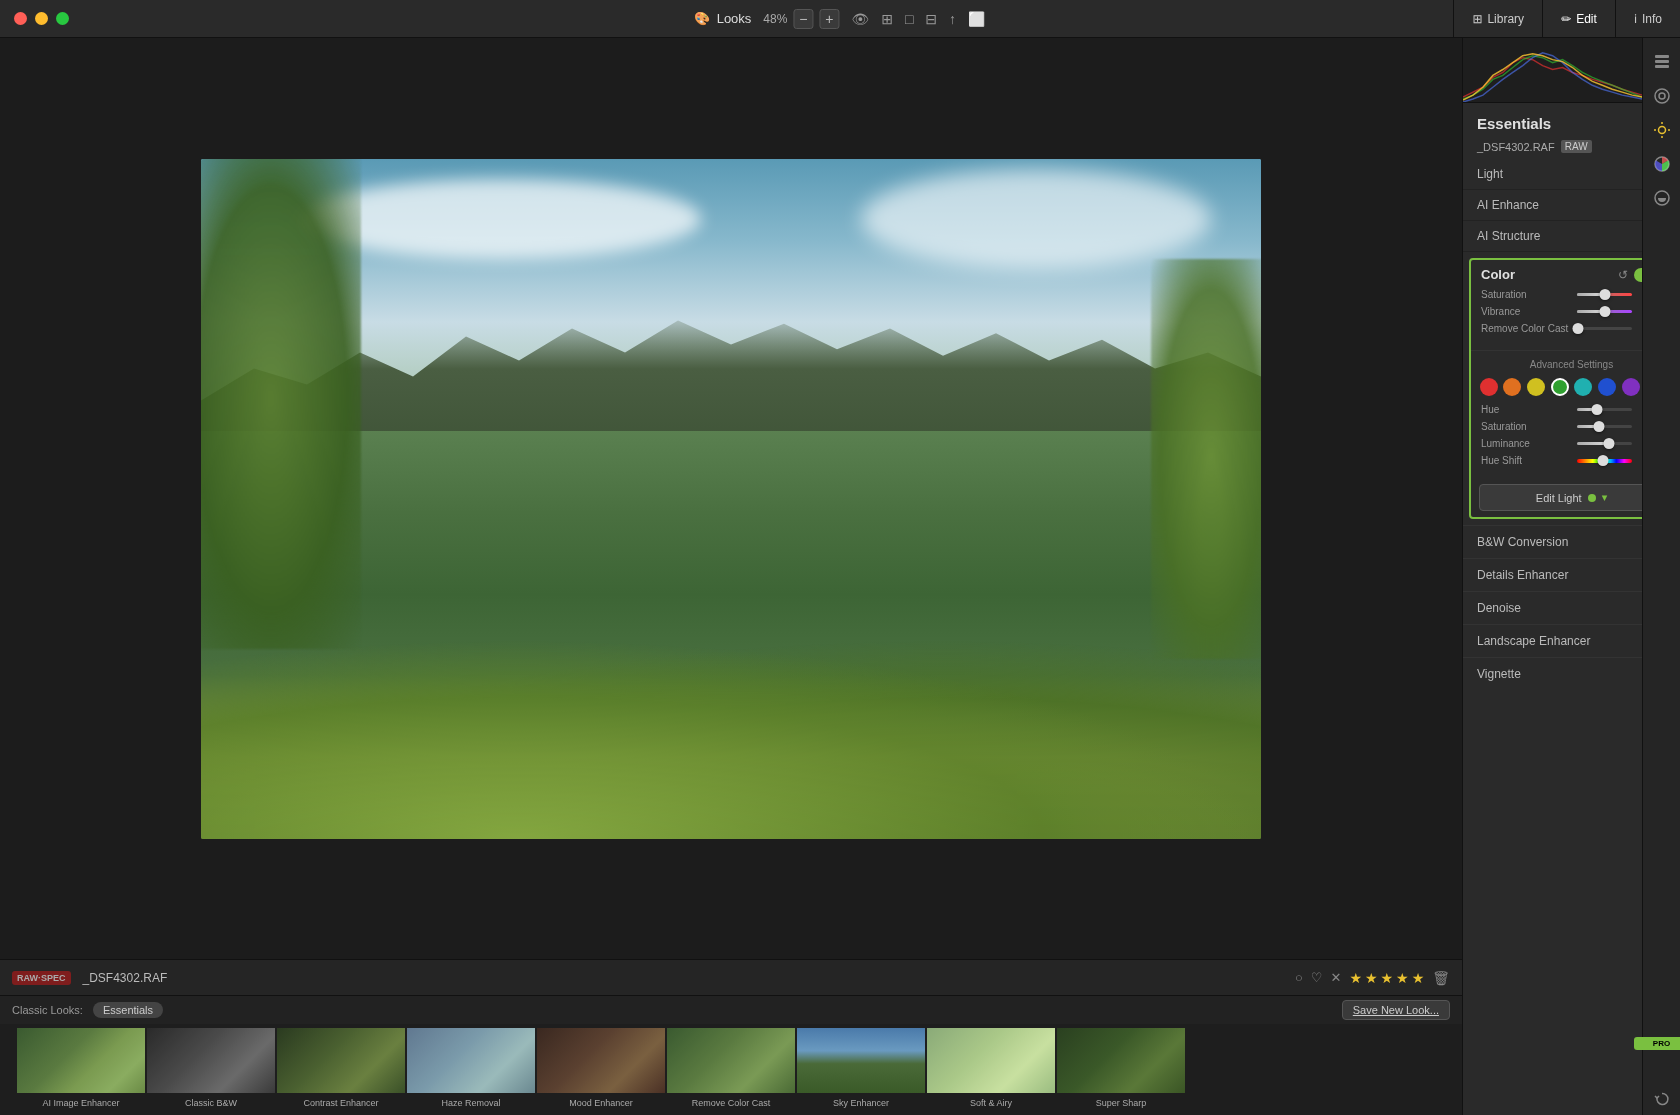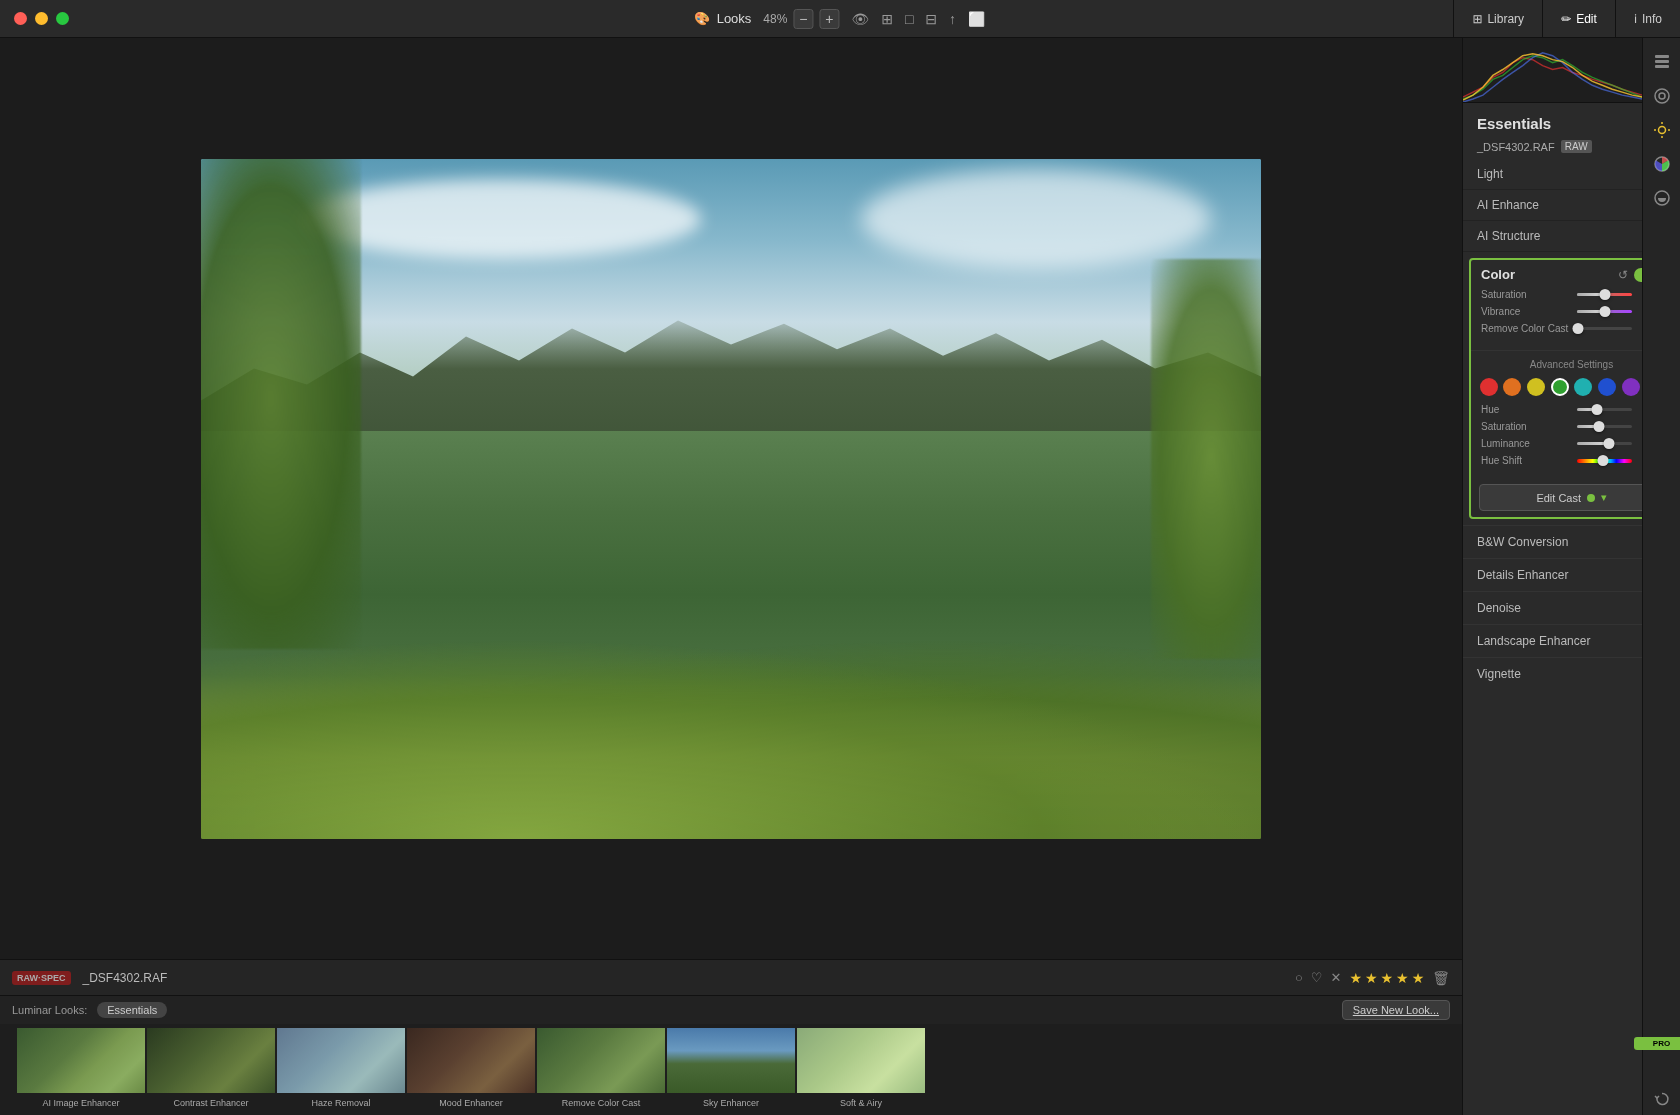--- a/index.html
+++ b/index.html
@@ -673,33 +673,39 @@
           <span class="star">★</span>
           <span class="star">★</span>
           <span class="star">★</span>
         </div>
         <span class="trash-icon">🗑</span>
       </div>
     </div>
 
     <div class="filmstrip">
       <div class="filmstrip-header">
-        <span class="luminar-looks-label">Luminar Looks:</span>
+        <span class="luminar-looks-label">Classic Looks:</span>
         <span class="essentials-tab">Essentials</span>
         <button class="save-look-btn">Save New Look...</button>
       </div>
       <div class="filmstrip-items">
         <div class="film-item">
           <div class="film-thumb">
               <div class="film-thumb-img"></div>
             </div>
           <div class="film-label">AI Image Enhancer</div>
         </div>
         <div class="film-item">
           <div class="film-thumb">
+              <div class="film-thumb-img film-thumb-bw"></div>
+            </div>
+          <div class="film-label">Classic B&amp;W</div>
+        </div>
+        <div class="film-item">
+          <div class="film-thumb">
               <div class="film-thumb-img" style="background:linear-gradient(135deg,#2a3a20 0%,#4a6030 40%,#6a8040 70%,#3a5028 100%)"></div>
             </div>
           <div class="film-label">Contrast Enhancer</div>
         </div>
         <div class="film-item">
           <div class="film-thumb">
               <div class="film-thumb-img" style="background:linear-gradient(135deg,#607890 0%,#7a9aaa 40%,#9ababa 70%,#6a8890 100%)"></div>
             </div>
           <div class="film-label">Haze Removal</div>
         </div>
@@ -719,20 +725,26 @@
           <div class="film-thumb">
               <div class="film-thumb-img" style="background:linear-gradient(180deg,#4a7aaa 0%,#6a9ac0 35%,#4a6a38 55%,#3a5a28 100%)"></div>
             </div>
           <div class="film-label">Sky Enhancer</div>
         </div>
         <div class="film-item">
           <div class="film-thumb">
               <div class="film-thumb-img" style="background:linear-gradient(135deg,#8aaa78 0%,#aac888 40%,#c8e0a0 70%,#9abc80 100%)"></div>
             </div>
           <div class="film-label">Soft &amp; Airy</div>
+        </div>
+        <div class="film-item">
+          <div class="film-thumb">
+              <div class="film-thumb-img" style="background:linear-gradient(135deg,#2a4020 0%,#3a5828 40%,#5a7838 70%,#3a5525 100%)"></div>
+            </div>
+          <div class="film-label">Super Sharp</div>
         </div>
       </div>
     </div>
   </div>
 
   <div class="right-panel">
 
     <div class="histogram-area">
       <svg class="histogram-canvas" viewBox="0 0 218 65" preserveAspectRatio="none">
         <rect width="218" height="65" fill="#1e1e1e"></rect>
@@ -857,21 +869,21 @@
           <div class="slider-row">
             <span class="slider-label">Hue Shift</span>
             <div class="hue-shift-track">
               <div class="slider-thumb" style="left:47%"></div>
             </div>
             <span class="slider-value">-5</span>
           </div>
         </div>
 
         <div class="edit-mask-btn">
-          <span>Edit Cast</span>
+          <span>Edit Light</span>
           <div class="mask-dot"></div>
           <span style="color:#7ac040">▾</span>
         </div>
       </div>
       <div style="height:6px"></div>
 
       <div class="section-collapsed">
         <span>B&amp;W Conversion</span>
         <span style="color:#666">›</span>
       </div>

